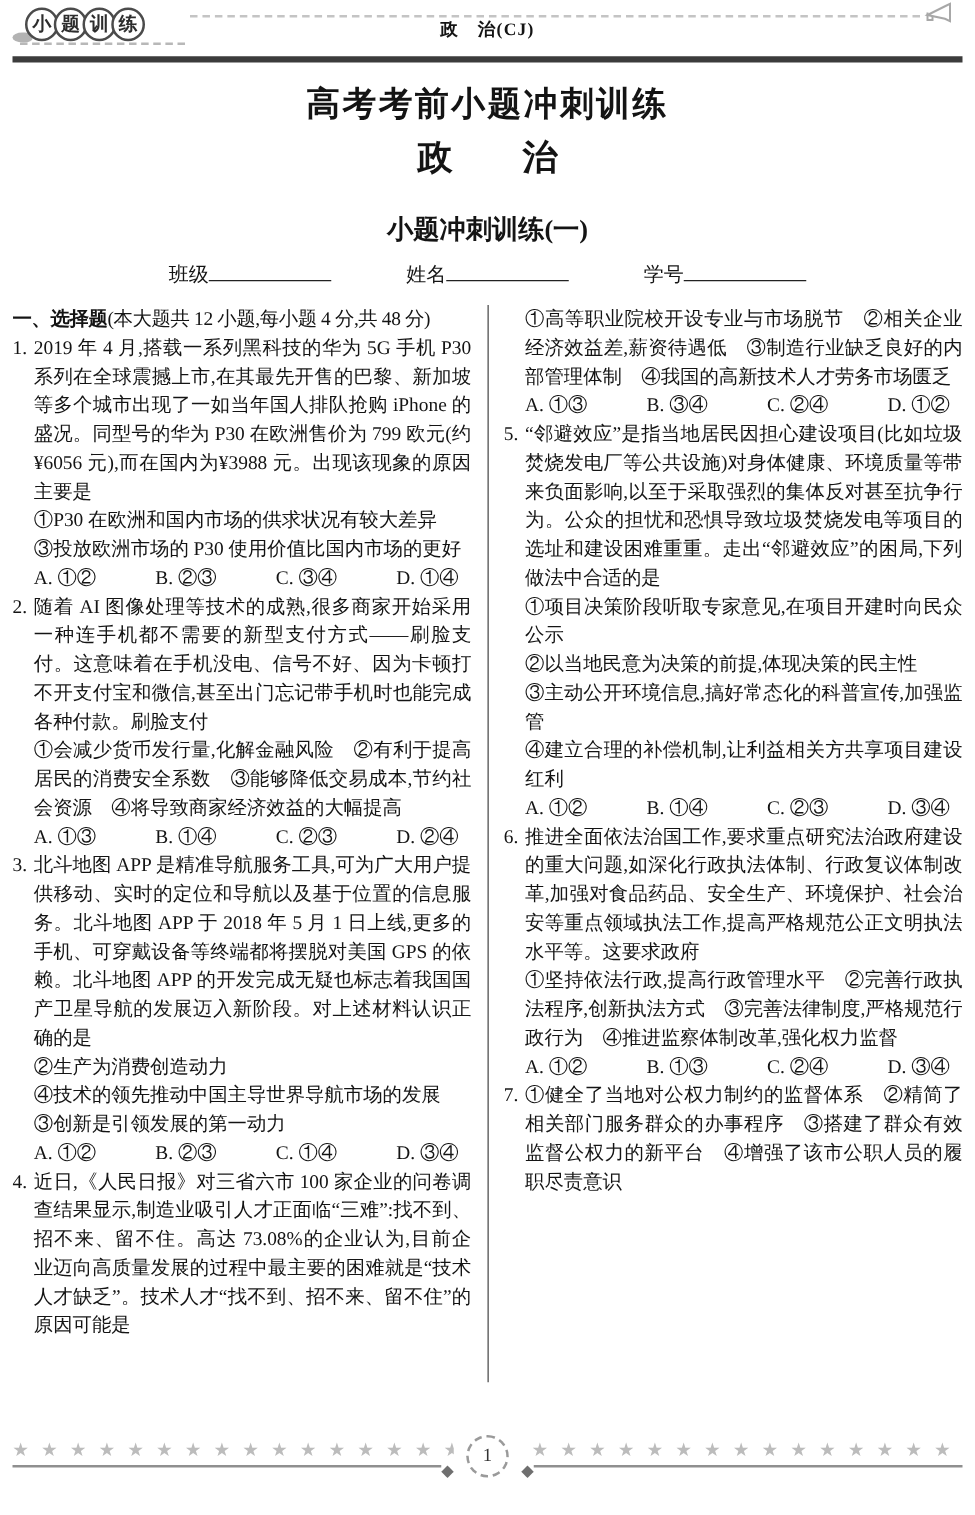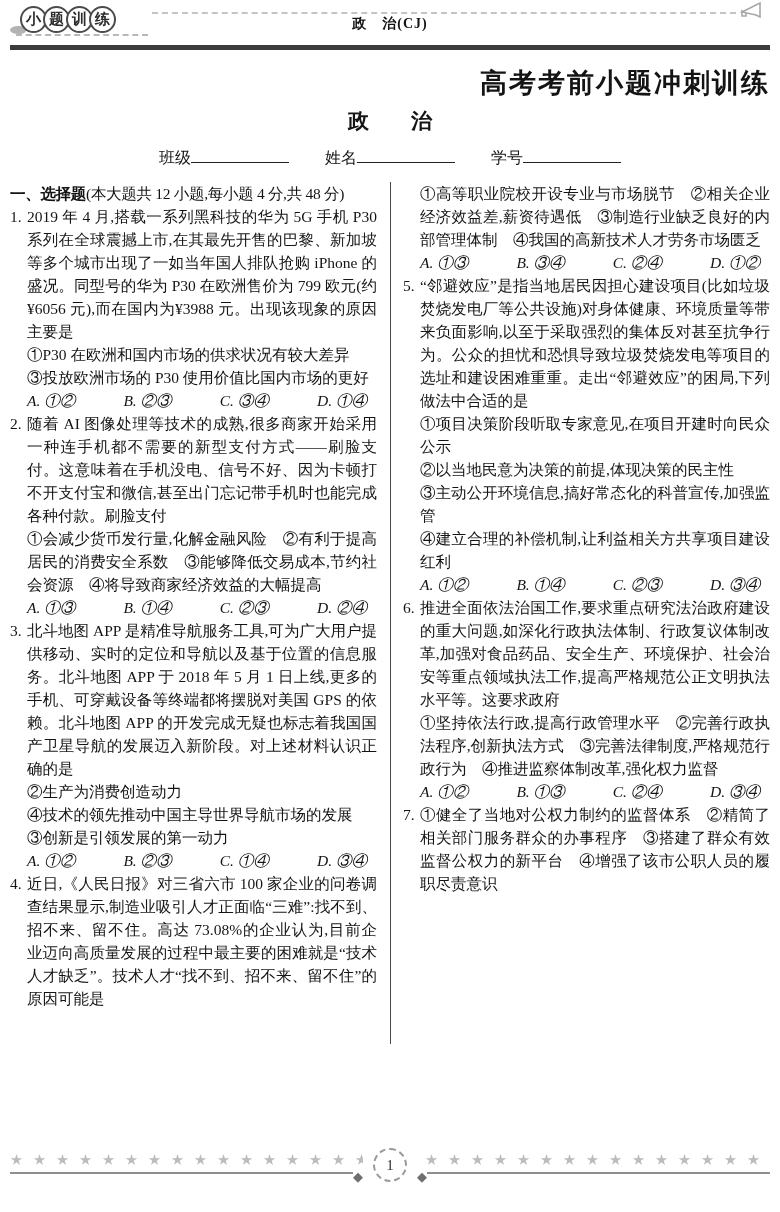--- a/index.html
+++ b/index.html
@@ -21,43 +21,43 @@
     background: #fff; display: flex; align-items: center; justify-content: center;
     font-weight: bold; font-size: 15px; margin-right: -4px; color:#2c2c2c;
   }
   .logo-dash { position:absolute; left:6px; top:34px; width:132px; border-top:2px dashed #b8b8b8; }
   .blob { position:absolute; left:0px; top:26px; width:16px; height:8px; background:#9a9a9a; border-radius:50% 40% 40% 50%; opacity:.75; }
   .dash-line { position: absolute; left: 142px; right: 34px; top: 12px; border-top: 2px dashed #c4c4c4; }
   .subject-label { text-align: center; font-weight: bold; font-size: 14px; padding-top: 15px; letter-spacing: 1px; }
   .corner-icon { position: absolute; right: 4px; top: 0px; }
   
   .double-rule { margin-top: 3px; height: 4px; border-top: 3px solid #3c3c3c; border-bottom: 2px solid #3c3c3c; }
-  .title-main { margin: 15px 0 0; text-align: right; font-size: 27px; font-weight: bold; letter-spacing: 2px; }
-  .title-subject { margin: 6px 0 0; text-align: center; font-size: 21px; font-weight: bold; }
+  .title-main { margin: 15px 0 0; text-align: center; font-size: 27px; font-weight: bold; letter-spacing: 2px; }
+  .title-subject { margin: 6px 0 0; text-align: center; font-size: 28px; font-weight: bold; }
   .title-section { margin: 24px 0 0; text-align: center; font-size: 21px; font-weight: bold; }
   .title-meta { margin-top: 15px; text-align: center; font-size: 15px; }
-  .fields { margin-top: 13px; display: flex; justify-content: center; gap: 36px; font-size: 16px; }
+  .fields { margin-top: 13px; display: flex; justify-content: center; gap: 60px; font-size: 16px; }
   .field { white-space: nowrap; }
   .blank { display: inline-block; width: 98px; border-bottom: 1px solid #222; height: 14px; }
   
   .columns {
     margin-top: 13px;
     column-count: 2; column-gap: 26px;
     column-rule: 1px solid #4a4a4a;
     column-fill: auto;
     height: 862px; overflow: hidden;
     font-size: 15.5px; line-height: 23px;
     text-align: justify;
   }
   .sec-heading { white-space: nowrap; letter-spacing: -0.3px; }
   .sec-heading .hb { font-weight: bold; margin-top: 20px; }
   .question { position: relative; padding-left: 17px; }
   .qnum { position: absolute; left: 0; top: 0; }
   .stem { }
-  .opts { display: flex; justify-content: space-between; padding-right: 10px; font-style: italic; }
+  .opts { display: flex; justify-content: space-between; padding-right: 10px; }
   
   .footer { position: absolute; left: 10px; right: 10px; top: 1148px; display: flex; align-items: center; }
   .fside { flex: 1; display: flex; flex-direction: column; min-width: 0; }
   .stars { color: #bcbcbc; font-size: 13px; letter-spacing: 10px; white-space: nowrap; overflow: hidden; margin-bottom: -2px; }
   .fside.right .stars { text-align: right; direction: rtl; }
   .rule-row { display: flex; align-items: center; }
   .rline { flex: 1; border-top: 2px solid #8f8f8f; }
   .diamond { color: #6f6f6f; font-size: 13px; line-height: 1; position: relative; top: 3px; }
   .page-circle {
     width: 34px; height: 34px; border: 2px dashed #9a9a9a; border-radius: 50%;
@@ -84,20 +84,21 @@
     <svg class="corner-icon" width="30" height="24" viewBox="0 0 30 24">
       <path d="M6 12 L20 5 L24 3 L24 17 L20 15 Z" fill="none" stroke="#a8a8a8" stroke-width="1.6"></path>
       <path d="M6 10 L6 16 L10 16 L10 13" fill="none" stroke="#a8a8a8" stroke-width="1.6"></path>
     </svg>
   </header>
 
   <div class="double-rule"></div>
 
   <h1 class="title-main">高考考前小题冲刺训练</h1>
   <h2 class="title-subject">政　　治</h2>
+  <h3 class="title-section">小题冲刺训练(一)</h3>
 
   <div class="fields" id="fields">
       <span class="field"><span>班级</span><span class="blank"></span></span>
       <span class="field"><span>姓名</span><span class="blank"></span></span>
       <span class="field"><span>学号</span><span class="blank"></span></span>
     </div>
 
   <main class="columns" id="questions">
     <div class="sec-heading"><span class="hb">一、选择题</span><span>(本大题共 12 小题,每小题 4 分,共 48 分)</span></div>
   <div class="question">

